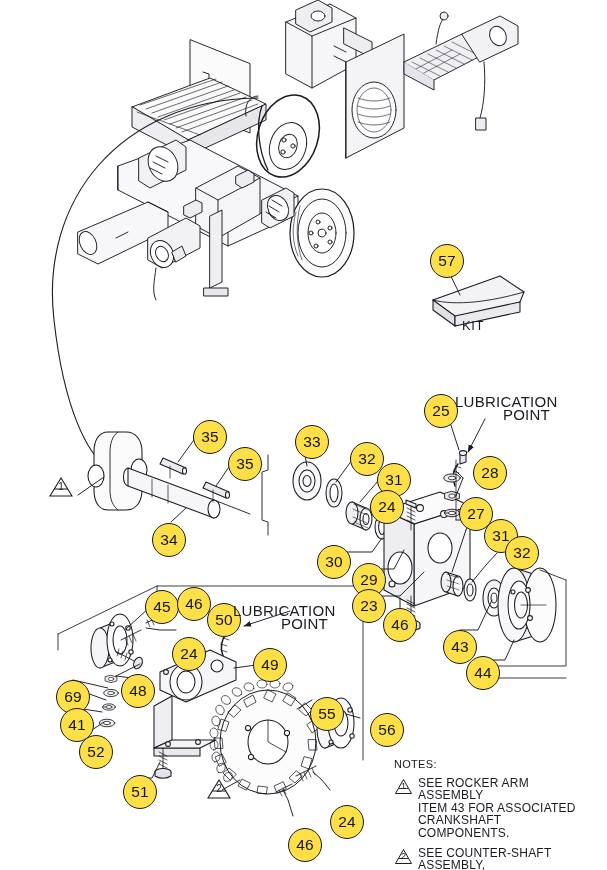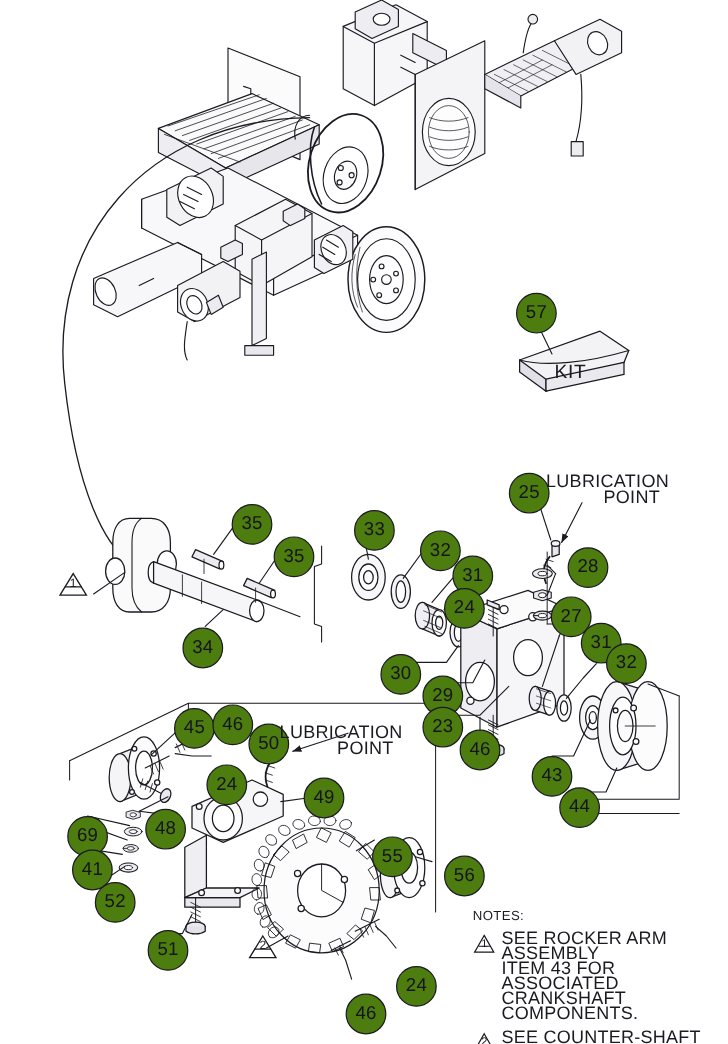--- a/index.html
+++ b/index.html
@@ -8,43 +8,44 @@
     width:607px;height:870px;position:relative;overflow:hidden;
     font-family:"Liberation Sans","DejaVu Sans",sans-serif;
     color:#1a1a22;
   }
   #sheet{position:absolute;inset:0;}
   svg#art{position:absolute;left:0;top:0;width:607px;height:870px;}
 
   .callout-layer{position:absolute;left:0;top:0;width:607px;height:870px;}
   .callout{
     position:absolute;width:34px;height:34px;border-radius:50%;
-    border:1.4px solid #1a1a22;background:#4d7c0f;
+    border:1.4px solid #1a1a22;background:#fde047;
     display:flex;align-items:center;justify-content:center;
     font-size:15.5px;font-weight:400;letter-spacing:.2px;
     font-family:"Liberation Sans","DejaVu Sans",sans-serif;
     color:#15151d;box-sizing:border-box;
   }
   .lbl{
     position:absolute;font-size:15px;letter-spacing:.25px;
     font-family:"Liberation Sans","DejaVu Sans",sans-serif;
     color:#1a1a22;white-space:pre;line-height:12.6px;
   }
   .lbl.r{text-align:right;}
   .kit-txt{
-    position:absolute;font-size:16px;letter-spacing:.6px;color:#1a1a22;
+    position:absolute;font-size:13px;letter-spacing:.6px;color:#1a1a22;
     font-family:"Liberation Sans","DejaVu Sans",sans-serif;
+    margin-top:16px;
   }
   
   #notes{position:absolute;left:394px;top:758px;width:200px;}
   .notes-title{font-size:11px;letter-spacing:.3px;margin:0 0 7px 0;}
   .note-row{display:flex;align-items:flex-start;gap:5px;margin-bottom:8px;}
   .note-tri{position:relative;width:19px;height:17px;flex:0 0 19px;margin-top:1px;}
   .note-tri svg{display:block;}
-  .note-txt{font-size:15px;line-height:12.4px;letter-spacing:.2px;white-space:pre-line;}
+  .note-txt{font-size:12px;line-height:12.4px;letter-spacing:.2px;white-space:pre-line;}
   .tri-num{
     position:absolute;left:0;top:3px;width:19px;text-align:center;
     font-size:9.2px;color:#1a1a22;
   }
 </style>
 </head>
 <body>
 
 <div id="sheet">
 

